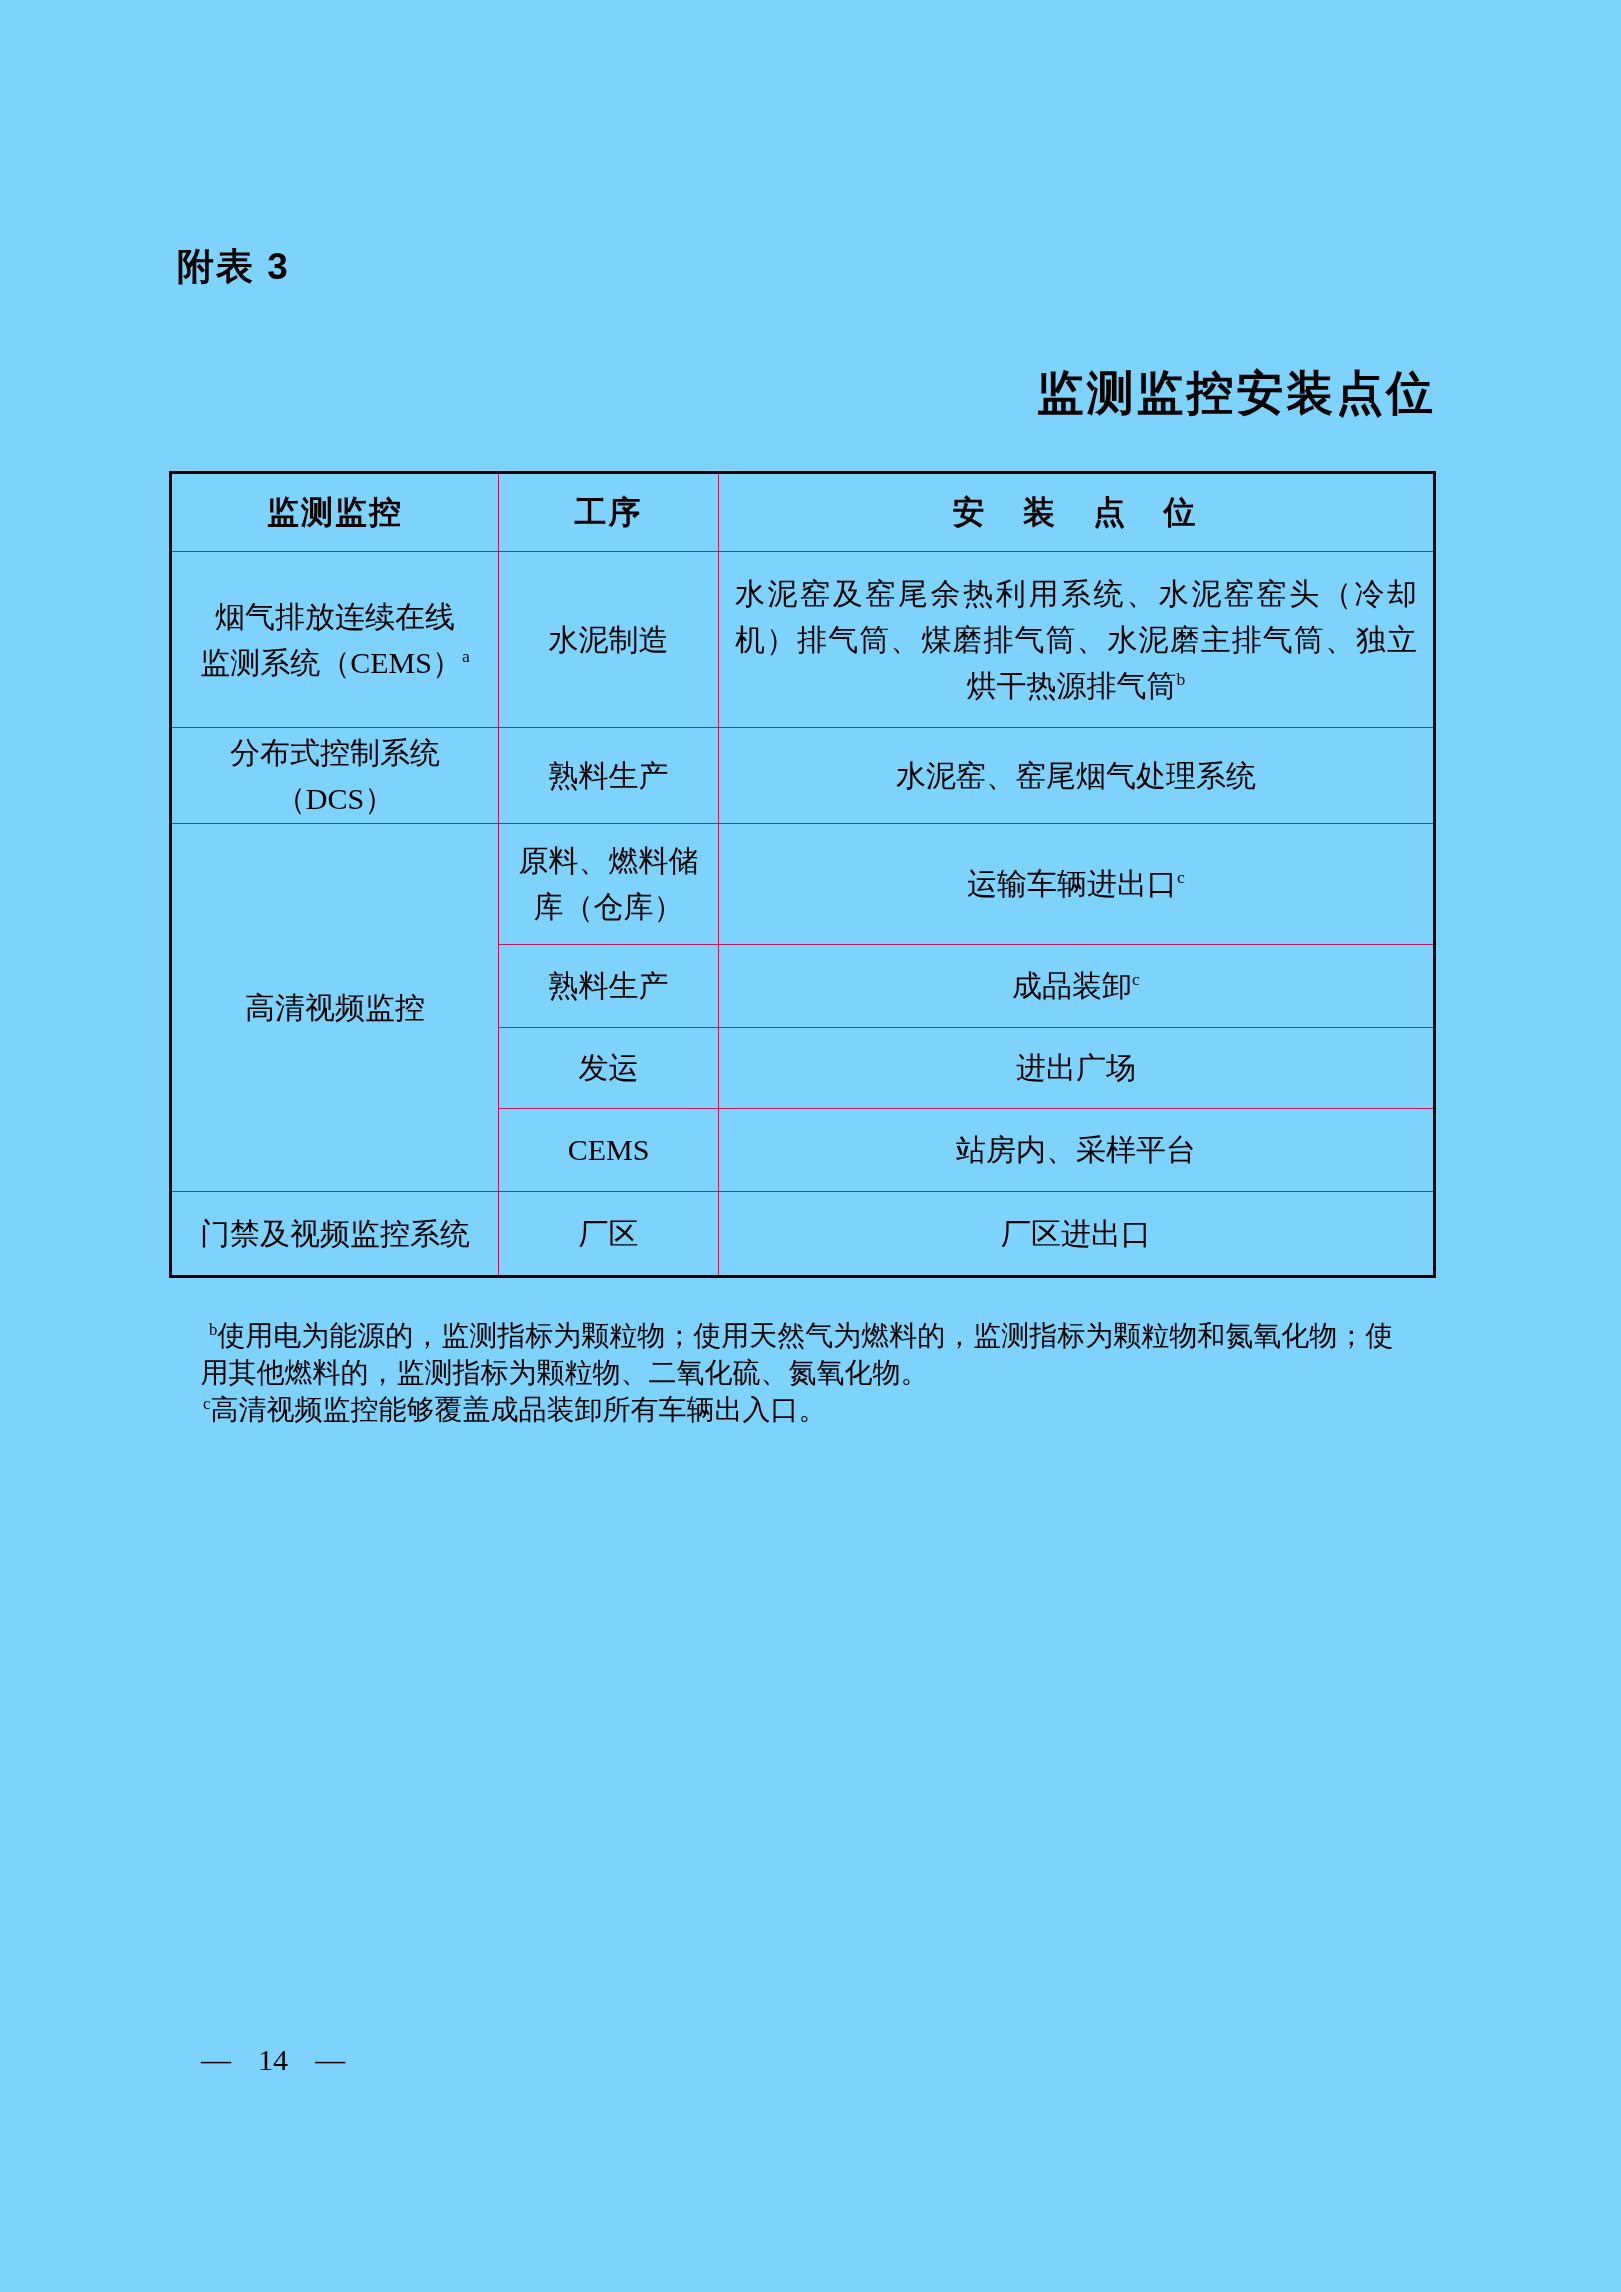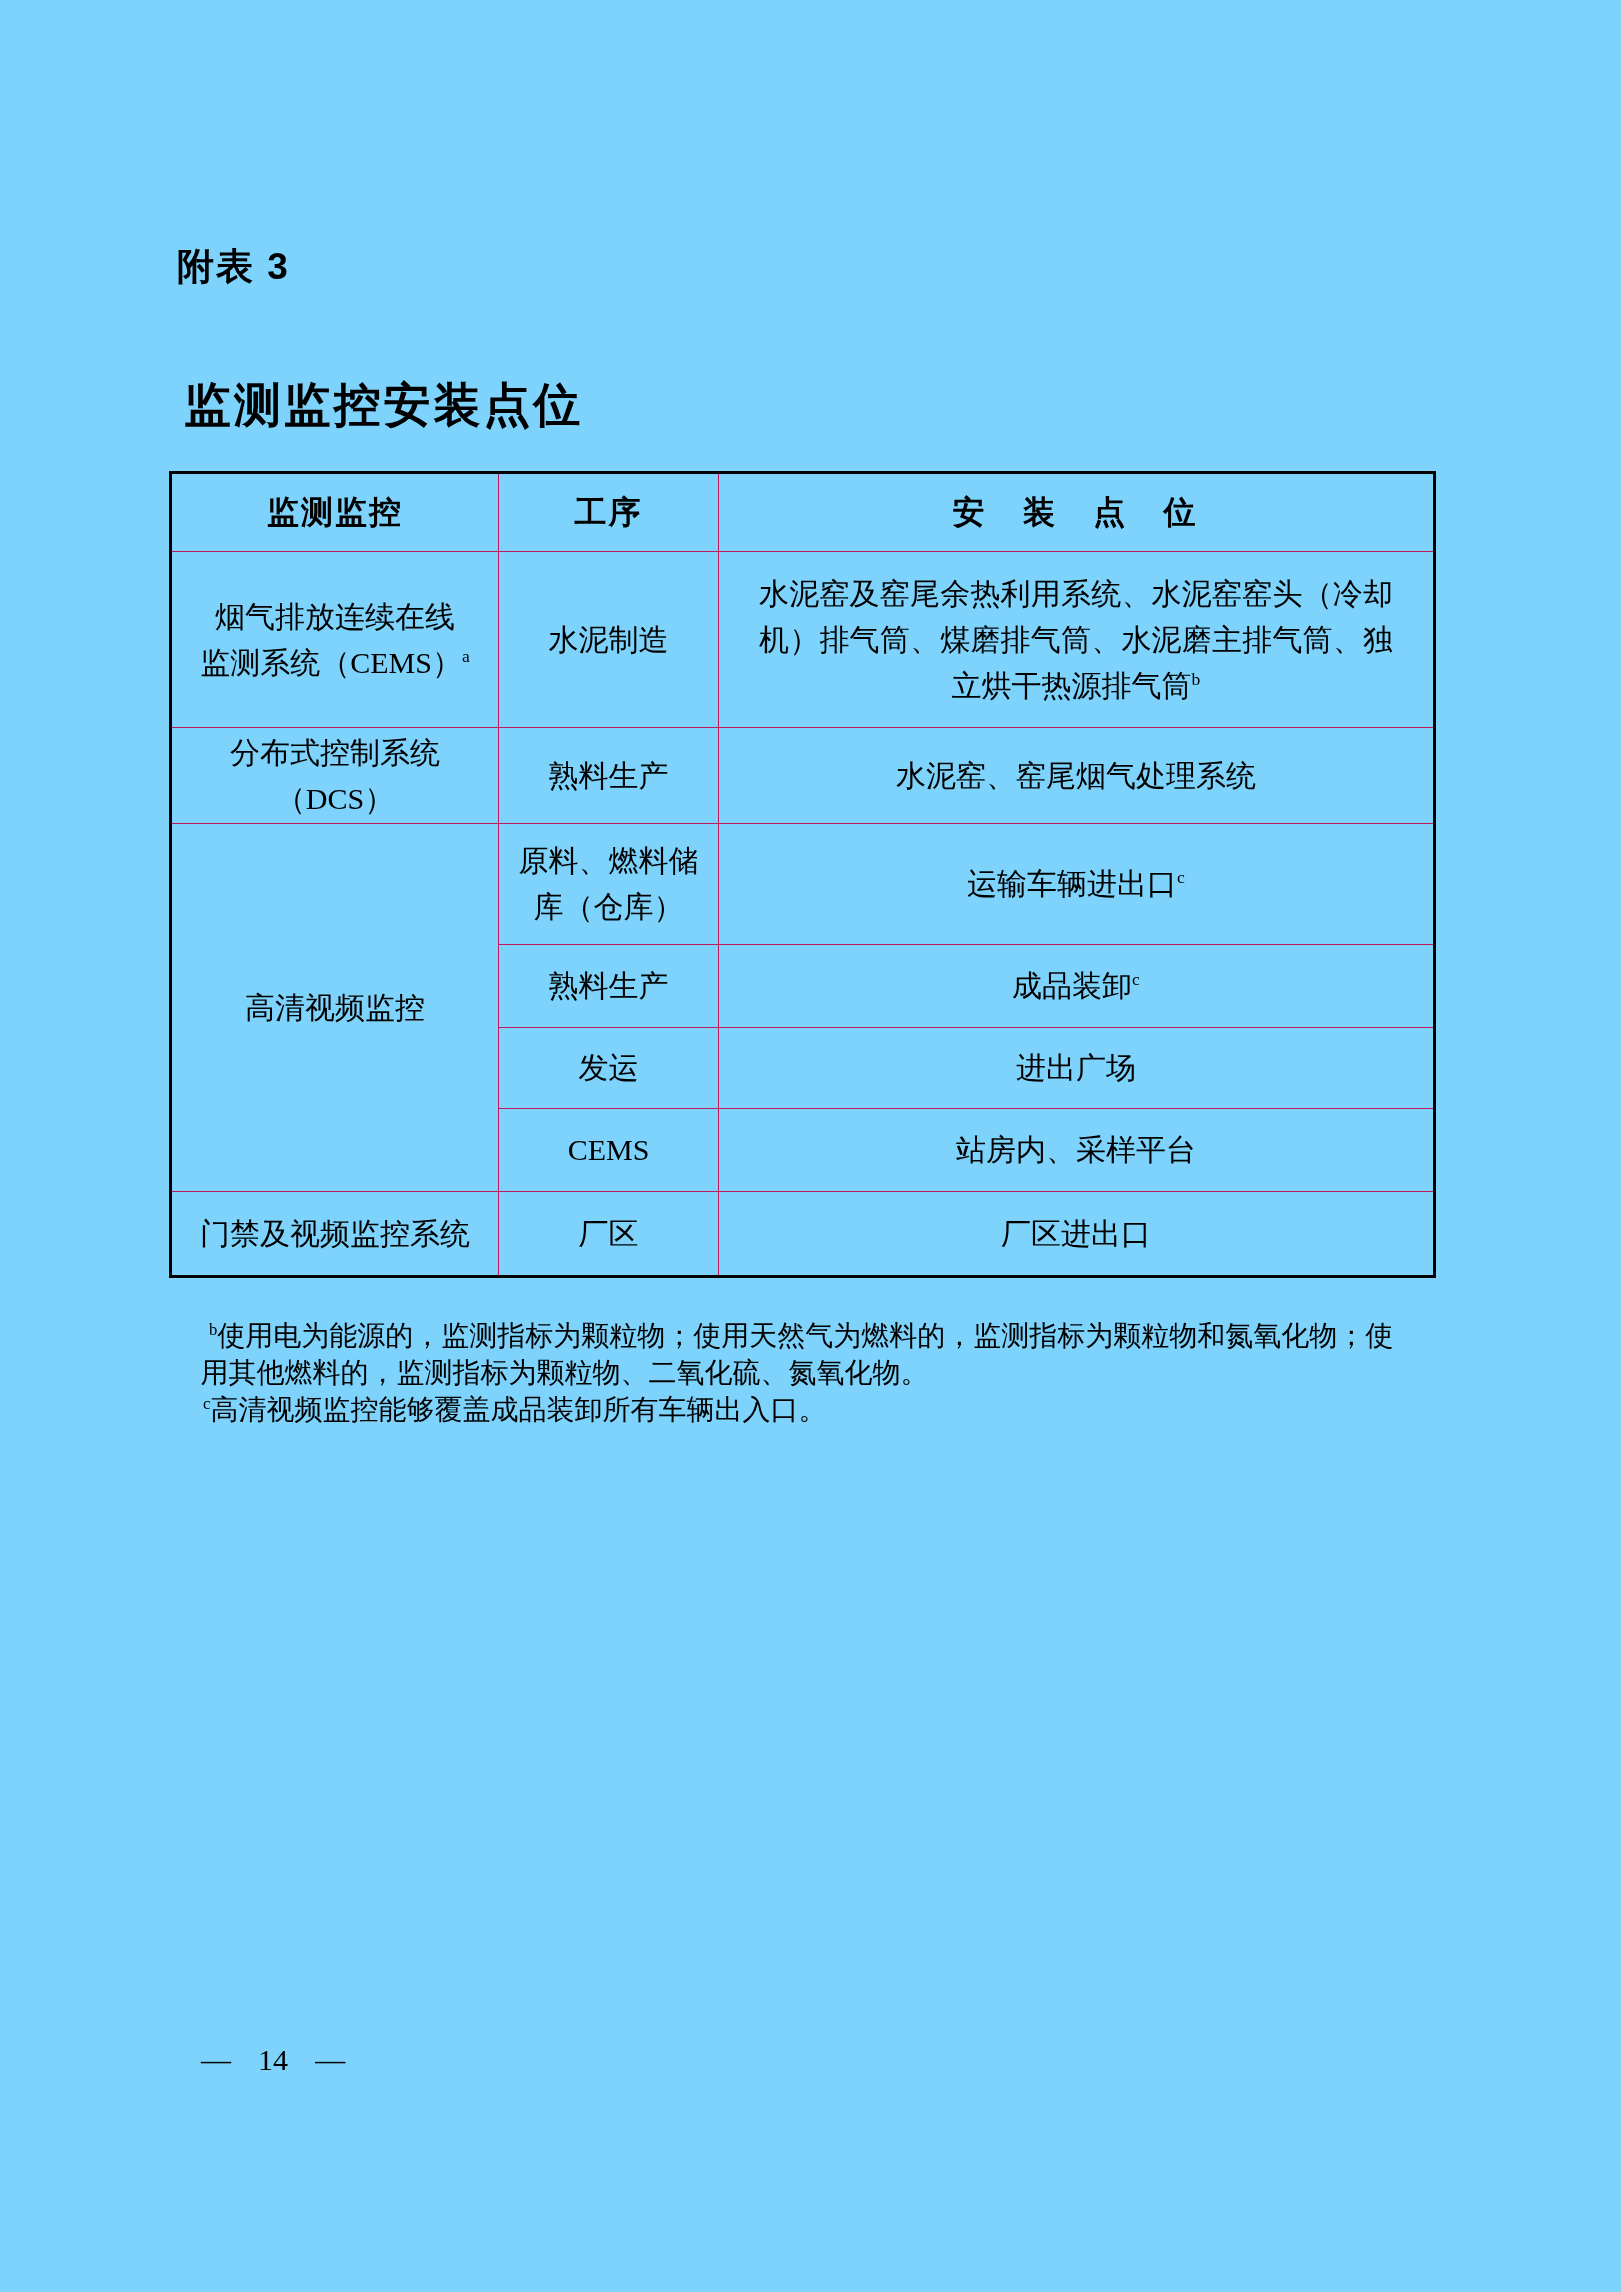--- a/index.html
+++ b/index.html
@@ -12,21 +12,21 @@
     font-family:"Liberation Serif", serif;
     overflow:hidden;
   }
   .appendix {
     position:absolute; left:177px; top:242px;
     font-family:"Liberation Sans", sans-serif;
     font-weight:bold; font-size:37px; letter-spacing:2px;
   }
   .title {
     position:absolute; left:169px; top:359px; width:1264px;
-    margin:15px; text-align:left;
+    margin:3px; text-align:right;
     font-family:"Liberation Sans", sans-serif;
     font-weight:bold; font-size:47px; letter-spacing:2.9px;
   }
   table.montable {
     position:absolute; left:169px; top:471px;
     border-collapse:collapse; table-layout:fixed;
     border:3.9px solid #000;
   }
   .montable th, .montable td {
     border:1px solid #be185d;
@@ -41,21 +41,21 @@
   }
   .montable td {
     font-size:30px;
     line-height:46px;
     white-space:pre-line;
   }
   th.spread { word-spacing:21.6px; letter-spacing:3.9px; }
   td.loc-just {
     text-align:justify;
     text-align-last:center;
-    padding:0 40px;
+    padding:0 16px;
     white-space:normal;
   }
   tr.r-head { height:79px; }
   tr.r1 { height:176px; }
   tr.r2 { height:96px; }
   tr.r3 { height:121px; }
   tr.r4 { height:83px; }
   tr.r5 { height:81px; }
   tr.r6 { height:83px; }
   tr.r7 { height:85px; }

